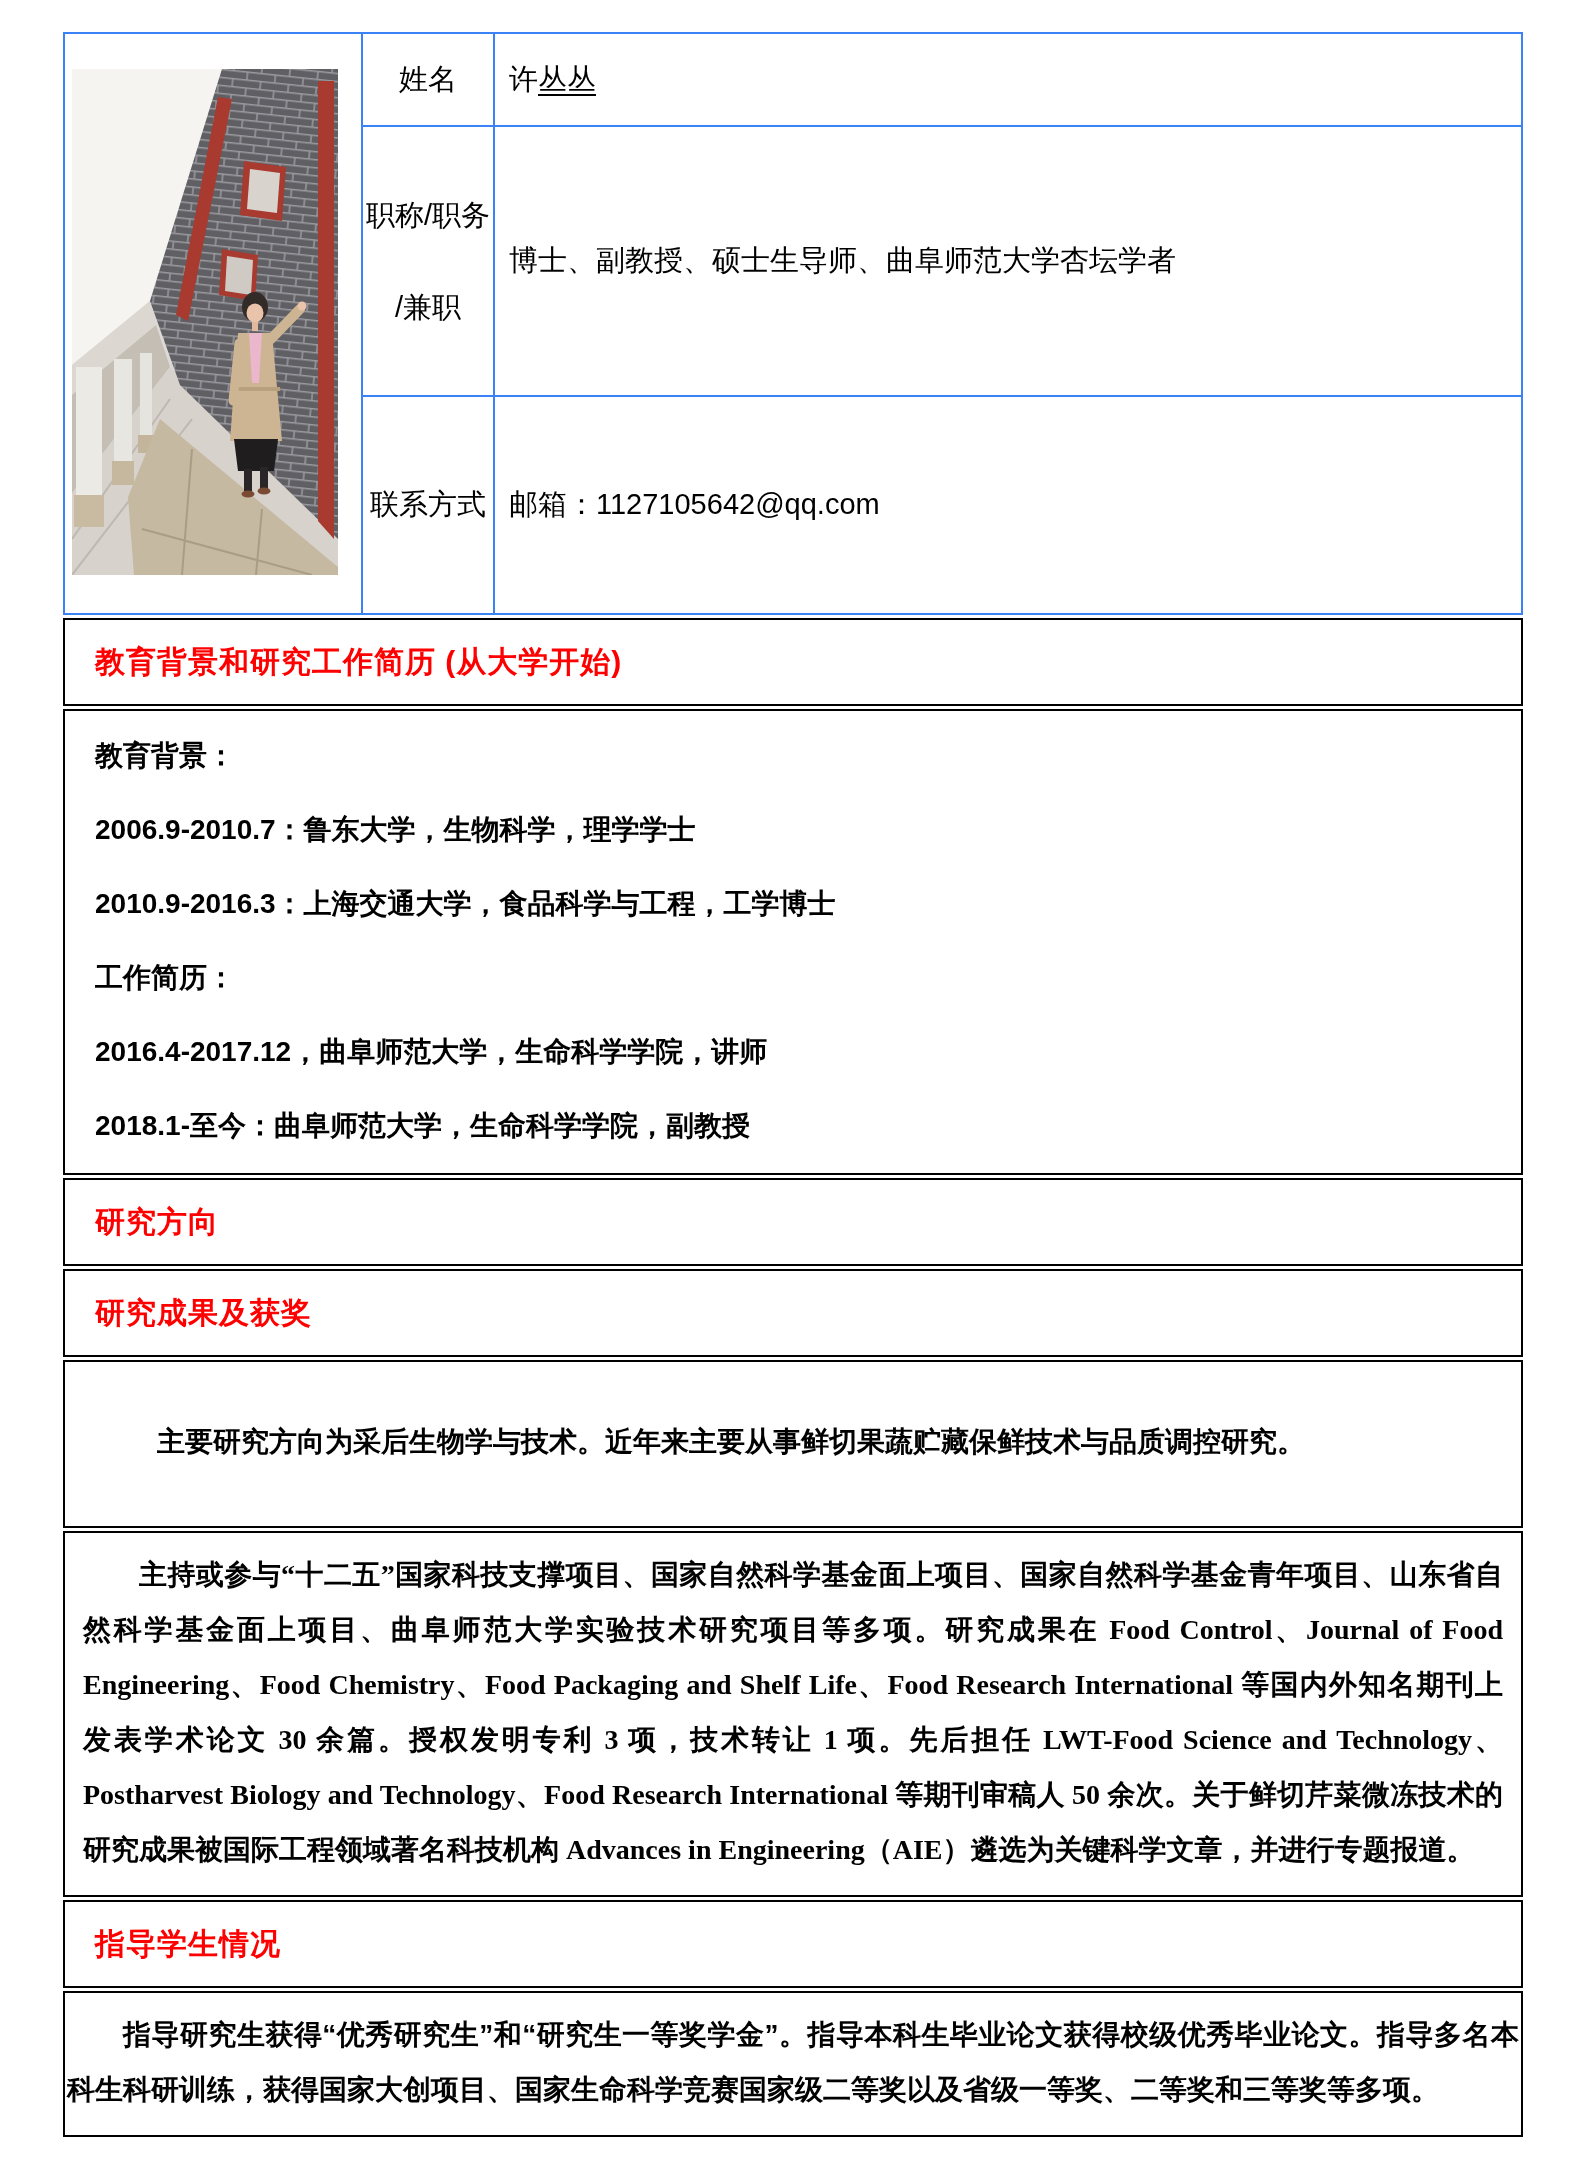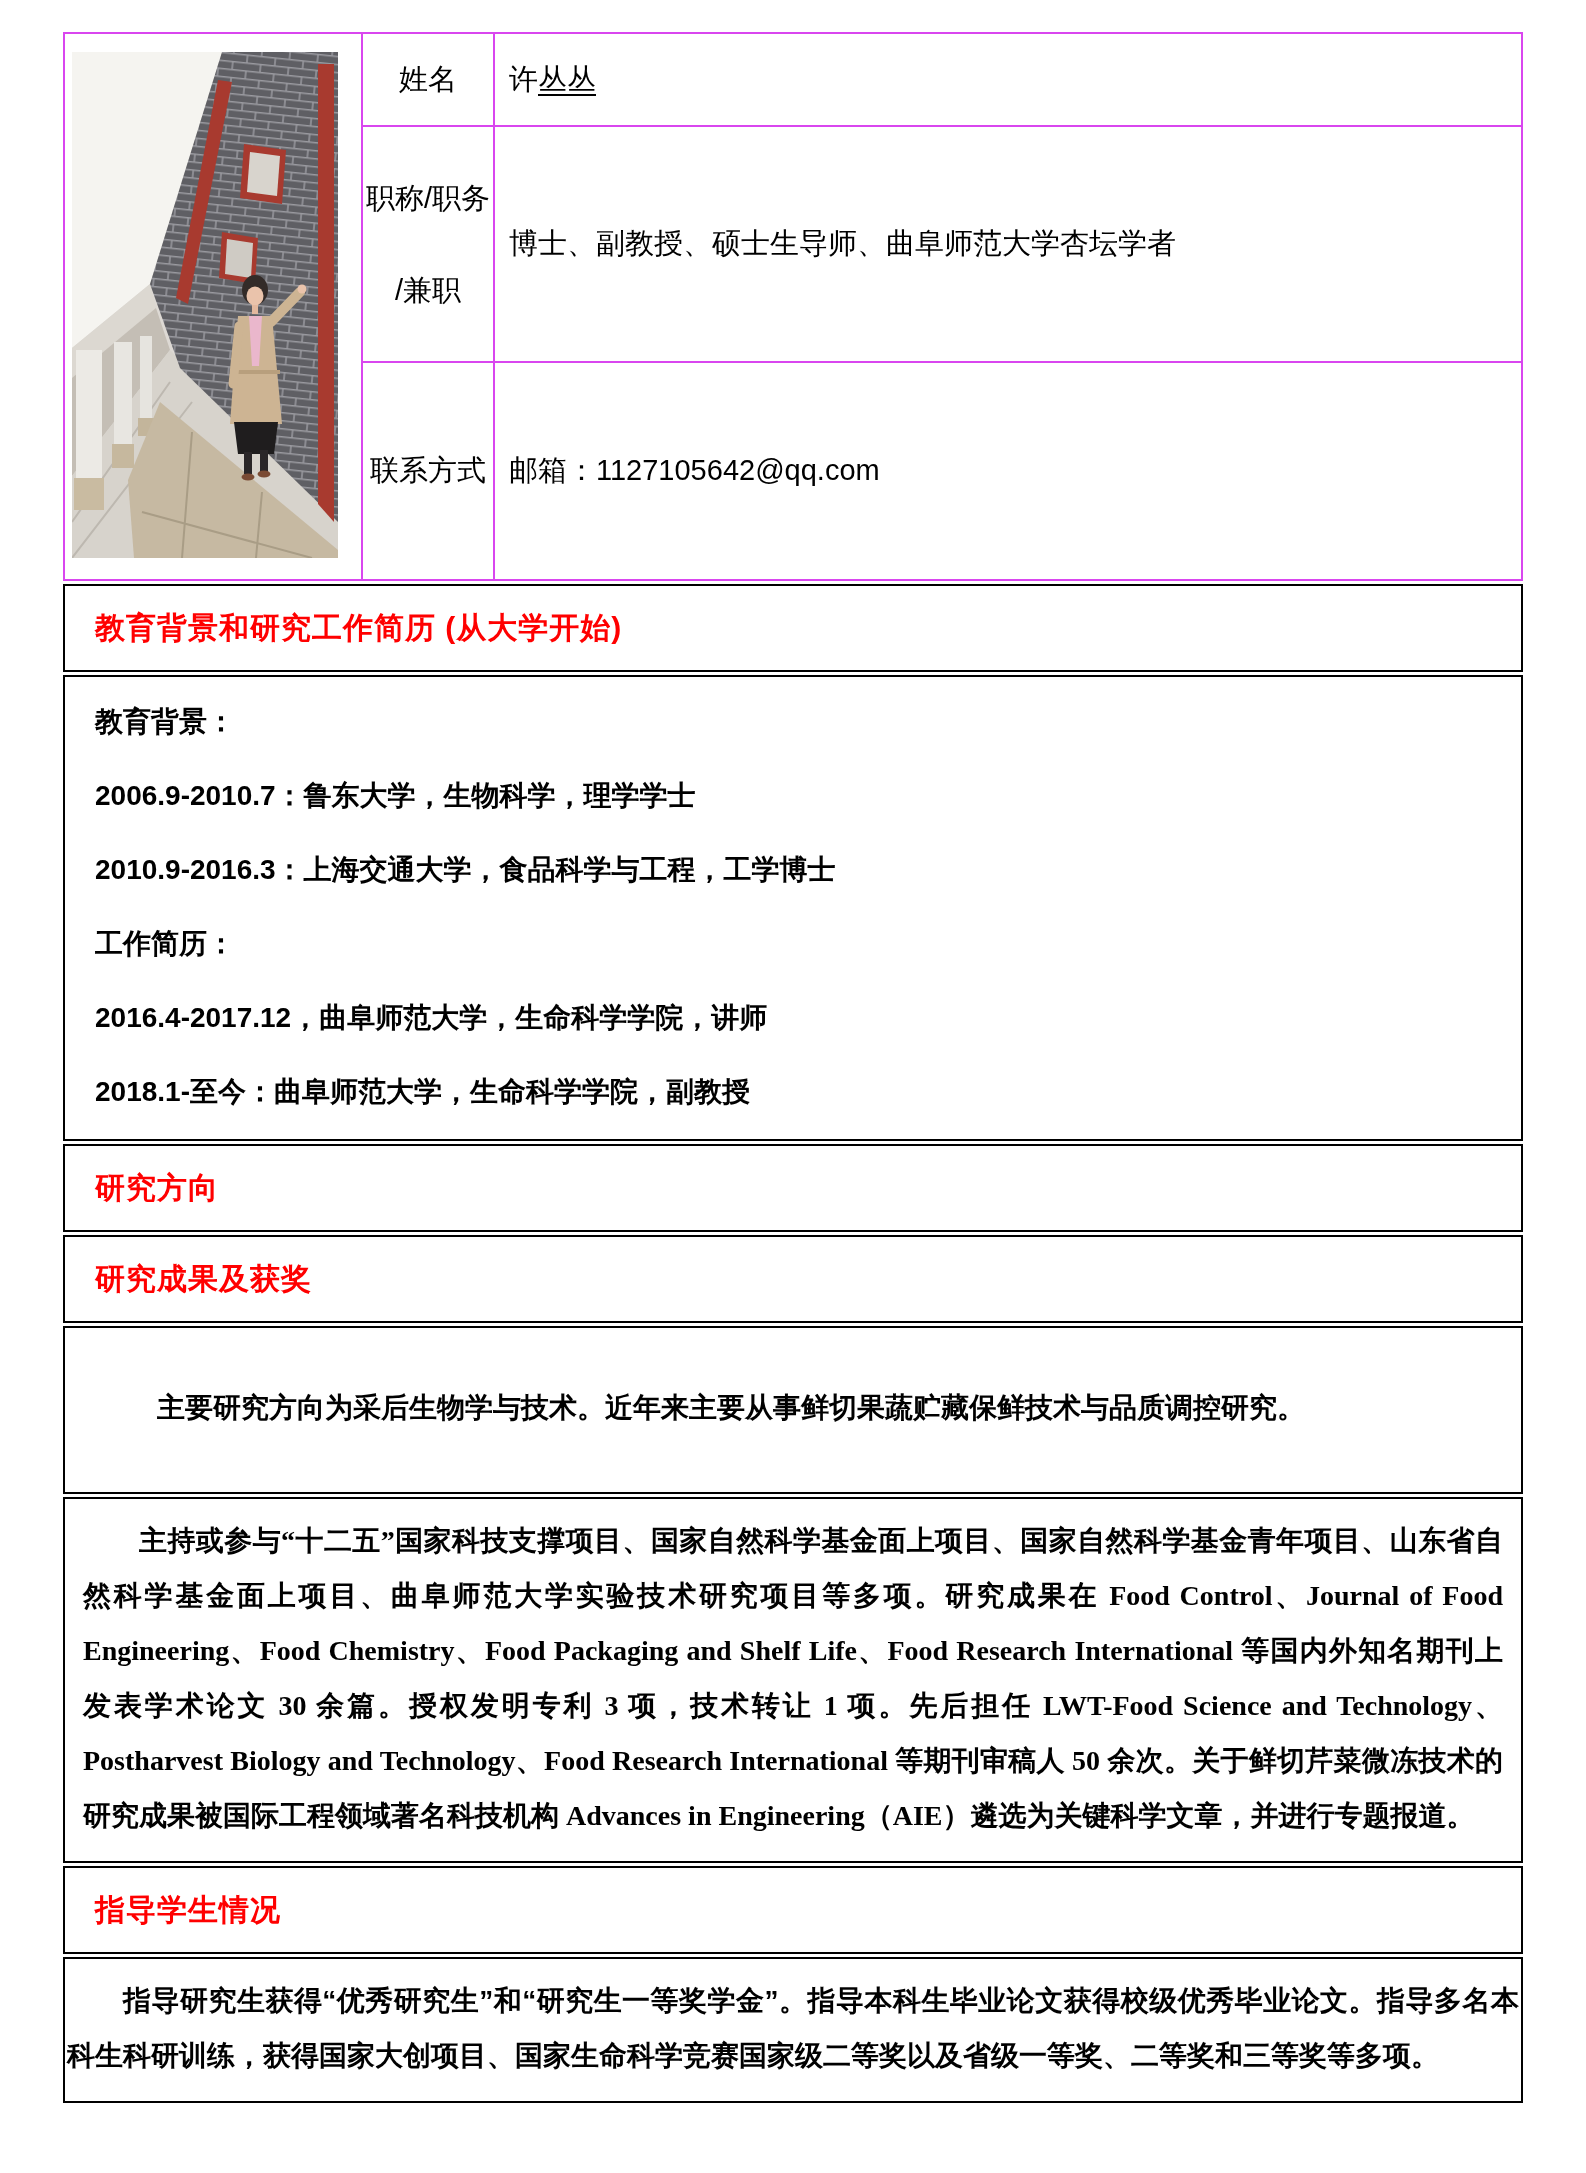--- a/index.html
+++ b/index.html
@@ -5,26 +5,26 @@
   html,body{margin:0;padding:0;background:#ffffff;}
   .page{
     position:relative;width:1586px;height:2173px;background:#ffffff;
     font-family:"Liberation Sans","DejaVu Sans",sans-serif;color:#000;
     overflow:hidden;
   }
   .content{position:absolute;left:63px;top:32px;width:1460px;}
 
   
   table.profile{border-collapse:collapse;table-layout:fixed;width:100%;}
-  table.profile td{border:2px solid #d946ef;vertical-align:middle;}
+  table.profile td{border:2px solid #3b82f6;vertical-align:middle;}
   .photo-cell{width:282px;padding:7px;vertical-align:top;}
   .label-cell{width:128px;text-align:center;font-size:29px;}
   .value-cell{padding:0 14px;font-size:29px;text-align:left;}
   .row-name{height:93px;}
-  .row-title{height:236px;padding-left:12px;}
+  .row-title{height:270px;padding-left:12px;}
   .row-contact{height:218px;}
   .label-stack div{line-height:92px;}
   .underlined{text-decoration:underline;text-underline-offset:5px;}
 
   
   .box{border:2px solid #000;margin-top:3px;background:#fff;}
   .section-title{
     display:flex;align-items:center;height:84px;padding:0 30px;
     color:#ff0000;font-weight:700;font-size:30px;letter-spacing:1px;
   }

